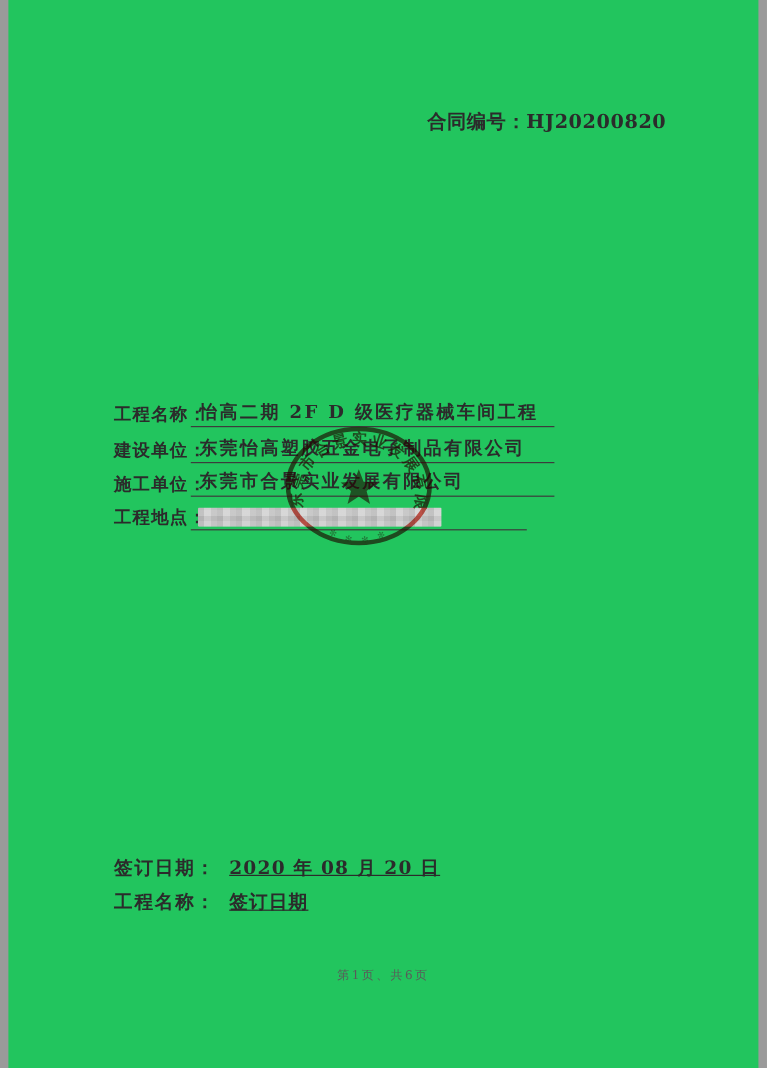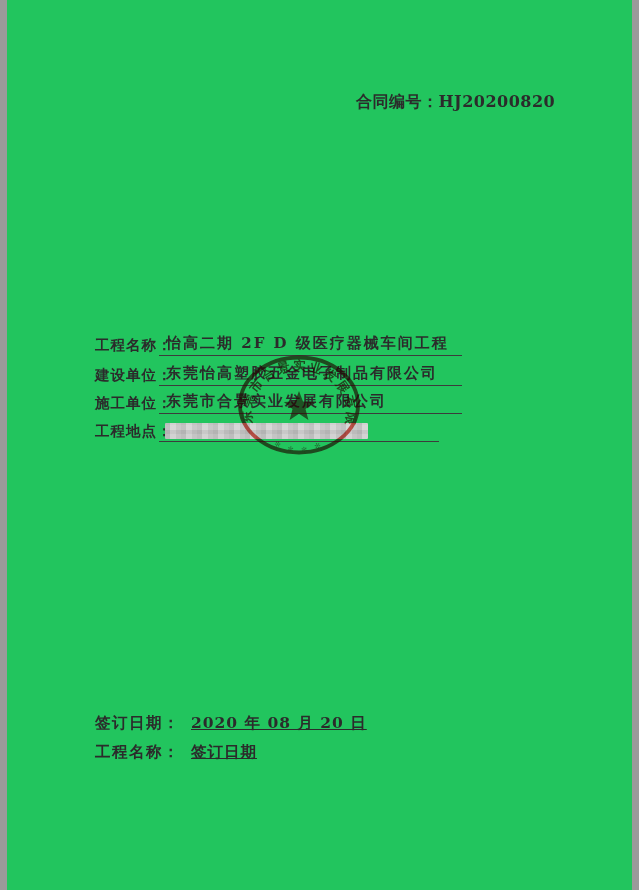--- a/index.html
+++ b/index.html
@@ -118,19 +118,20 @@
 
   <div class="date-row row-date">
     <span class="lbl">签订日期：</span>
     <span class="val">2020 年 08 月 20 日</span>
   </div>
   <div class="date-row row-place">
     <span class="lbl">工程名称：</span>
     <span class="val">签订日期</span>
   </div>
 
+  <div class="page-footer">第1页、共6页</div>
 
   <svg class="edge-crescent" width="22" height="60" viewBox="0 0 22 60">
     <path d="M 20 3 C 8 18 7 40 17 57" fill="none" stroke="#d5382a" stroke-width="4.6" stroke-linecap="round" opacity=".72"></path>
   </svg>
   <div class="edge-dashes"></div>
 
 </div>
 
 </body></html>

